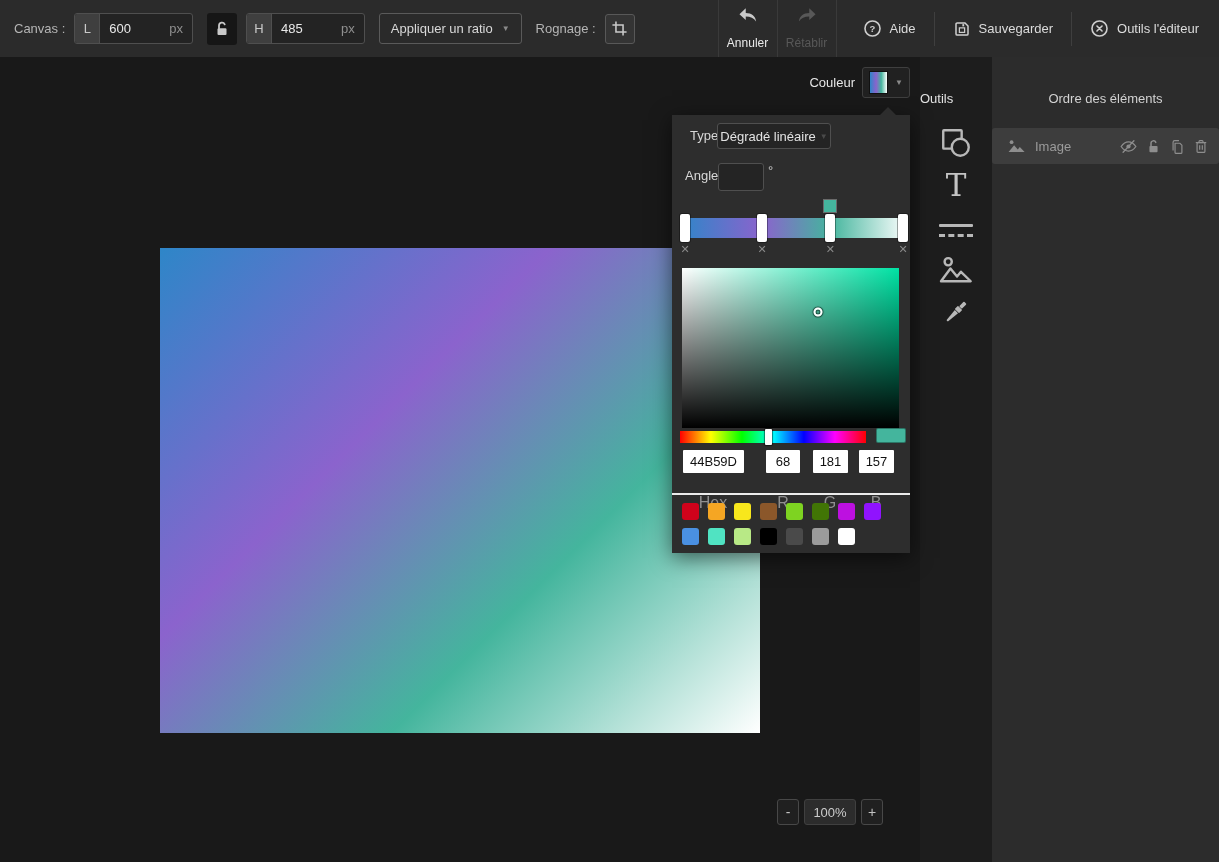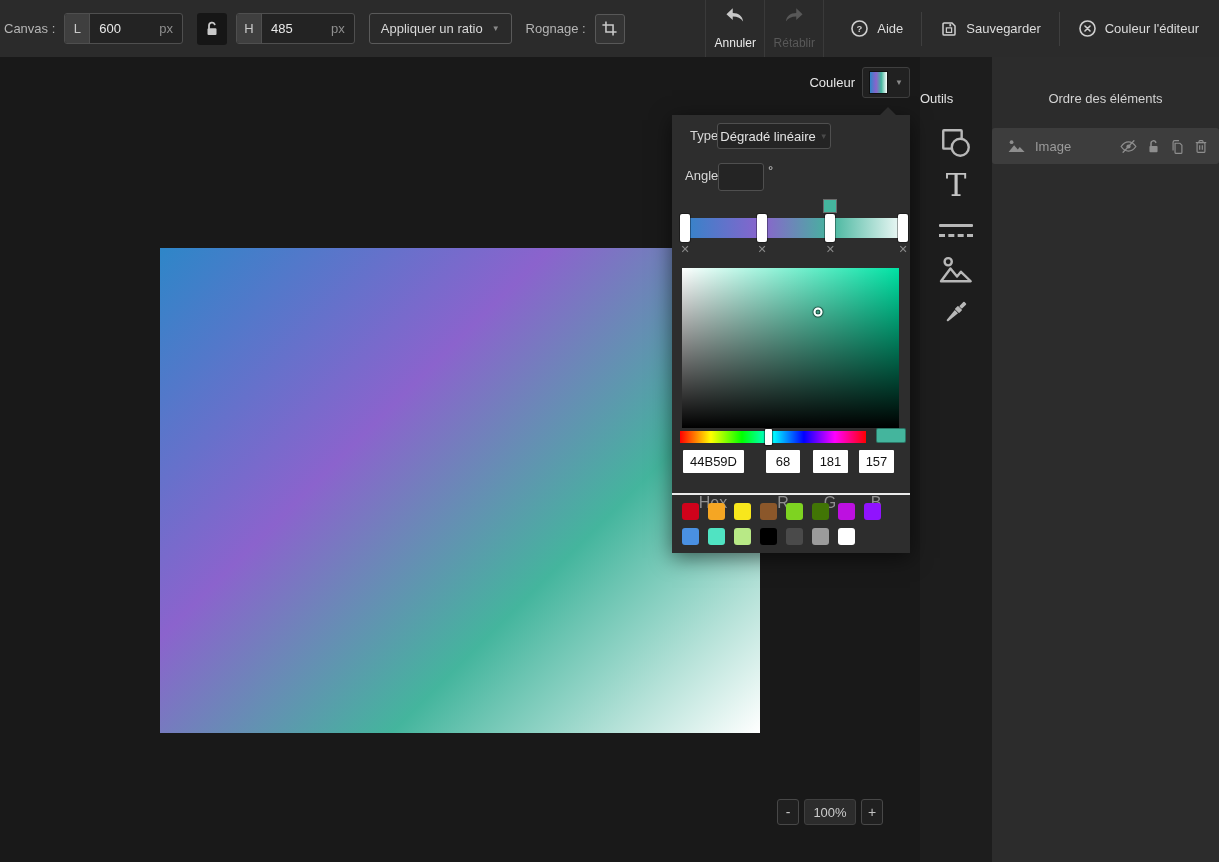--- a/index.html
+++ b/index.html
@@ -2,21 +2,21 @@
 <html><head>
 <meta charset="utf-8">
 <style>
   * { margin:0; padding:0; box-sizing:border-box; }
   html,body { width:1219px; height:862px; overflow:hidden; background:#191919;
               font-family:"Liberation Sans", sans-serif; }
   .app { position:relative; width:1219px; height:862px; }
 
   
   .toolbar { position:absolute; left:0; top:0; width:1219px; height:57px;
-             background:#2b2b2b; display:flex; align-items:center; padding-left:4px; z-index:20; }
+             background:#2b2b2b; display:flex; align-items:center; padding-left:14px; z-index:20; }
   .tb-label { color:#b5b5b5; font-size:13px; white-space:nowrap; }
   .dim-group { display:flex; align-items:center; height:31px; margin-left:9px;
                border:1px solid #4f4f4f; border-radius:3px; background:#232323; overflow:hidden; }
   .dim-seg { width:25px; height:100%; background:#3f3f3f; color:#c9c9c9; font-size:13px;
              display:flex; align-items:center; justify-content:center; border-right:1px solid #4f4f4f; }
   .dim-input { width:52px; height:100%; background:transparent; border:none; outline:none;
                color:#e8e8e8; font-size:13px; padding-left:9px; font-family:inherit; }
   .dim-unit { color:#8f8f8f; font-size:13px; padding:0 9px 0 2px;margin-left:15px; }
   .lock-btn { width:30px; height:32px; margin-left:14px; background:#161616; border:none;
               border-radius:3px; display:flex; align-items:center; justify-content:center; cursor:pointer; }
@@ -208,21 +208,21 @@
         <span>Sauvegarder</span>
       </div>
       <div class="tb-vdiv-short"></div>
       <div class="tb-action">
         <span>
           <svg width="19" height="19" viewBox="0 0 24 24">
               <circle cx="12" cy="12" r="9.5" fill="none" stroke="#cfcfcf" stroke-width="2"></circle>
               <path d="M8.8 8.8l6.4 6.4M15.2 8.8l-6.4 6.4" stroke="#cfcfcf" stroke-width="2" stroke-linecap="round"></path>
             </svg>
         </span>
-        <span>Couleur l'éditeur</span>
+        <span>Outils l'éditeur</span>
       </div>
     </div>
   </div>
 
   <div class="workspace">
     <div class="canvas-image" style="background: linear-gradient(135deg, rgb(46, 134, 200) 0%, rgb(139, 99, 205) 36%, rgb(68, 181, 157) 66%, rgb(255, 255, 255) 100%);"></div>
 
     <div class="couleur-label">Couleur</div>
     <div class="couleur-btn">
       <div class="mini-grad" style="background: linear-gradient(90deg, rgb(46, 134, 200) 0%, rgb(139, 99, 205) 36%, rgb(68, 181, 157) 66%, rgb(255, 255, 255) 100%);"></div>

